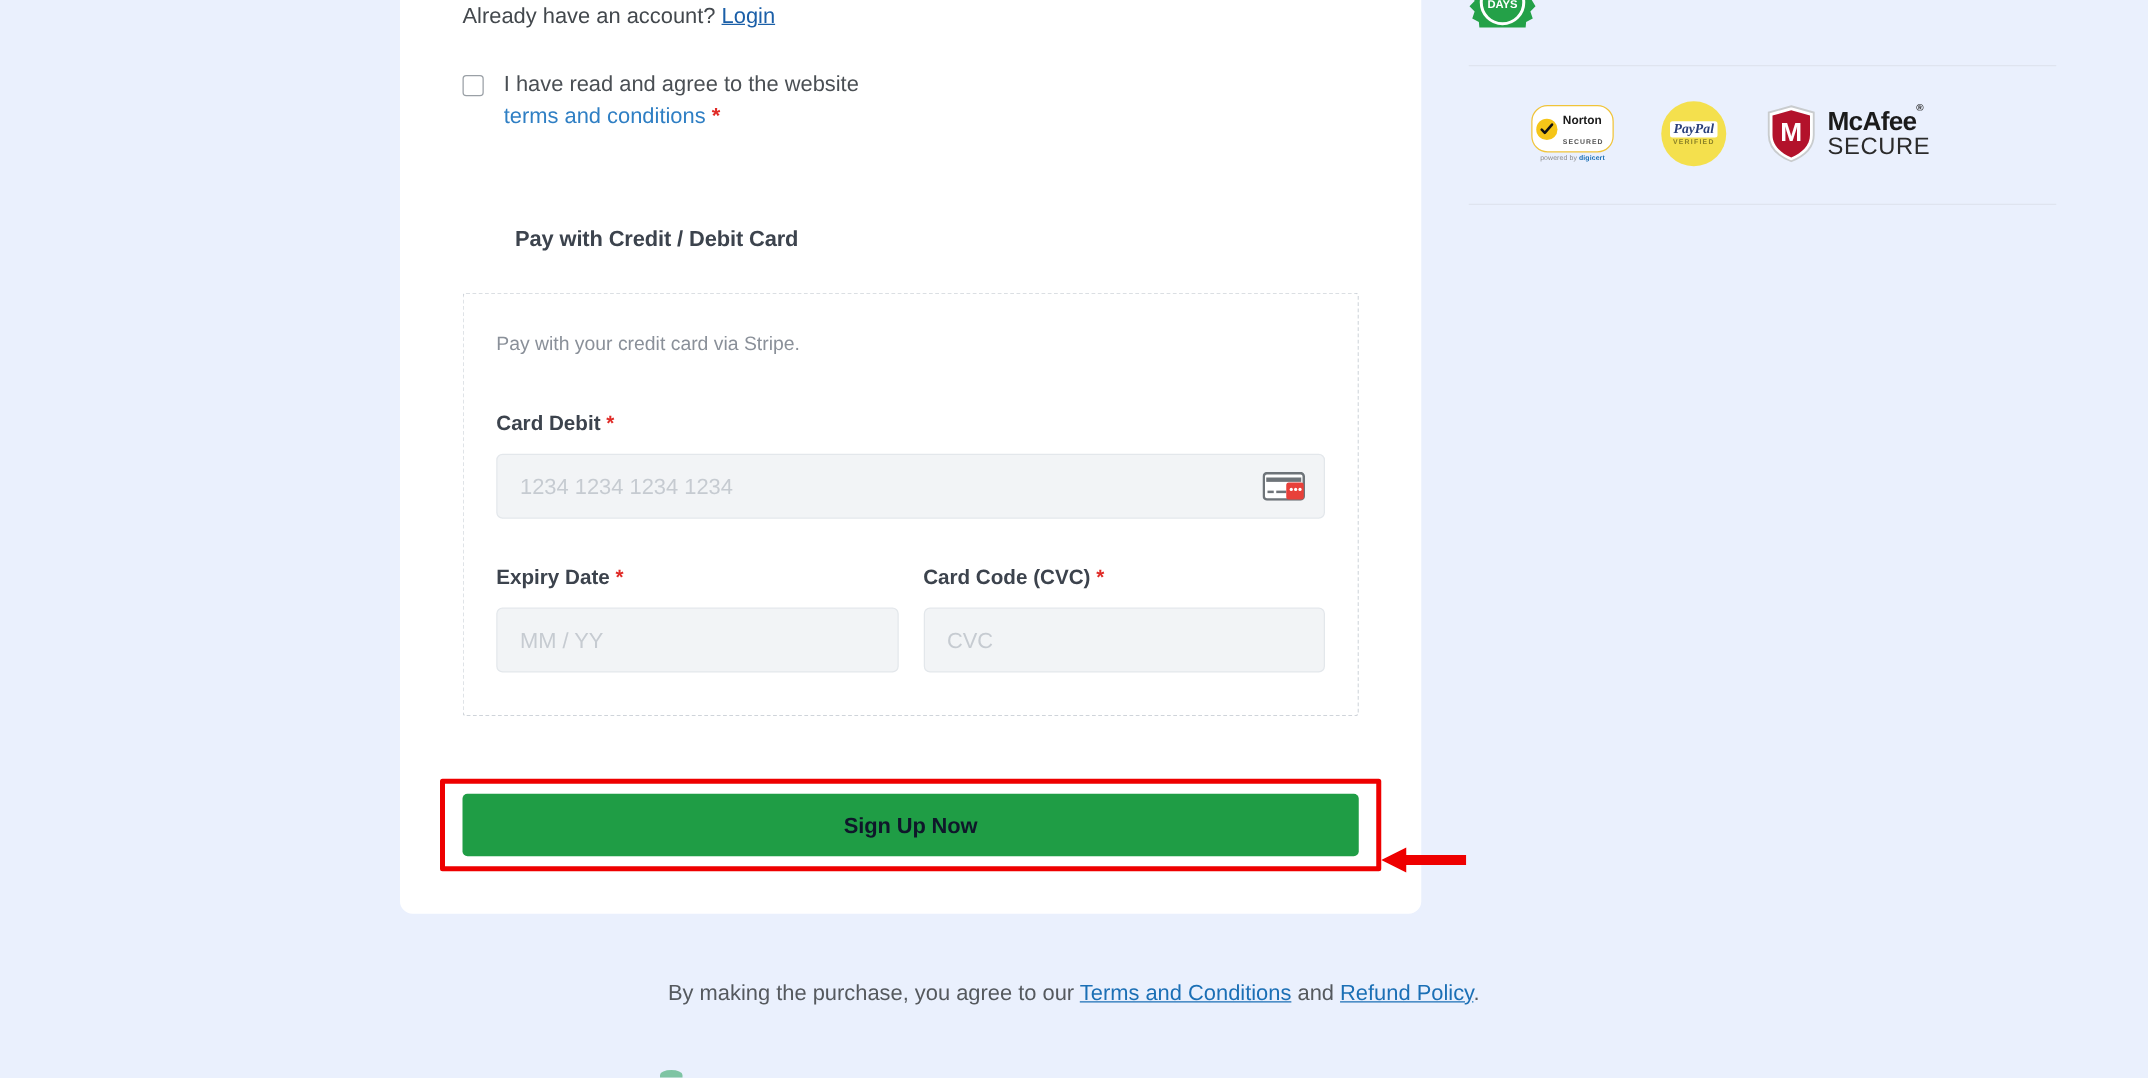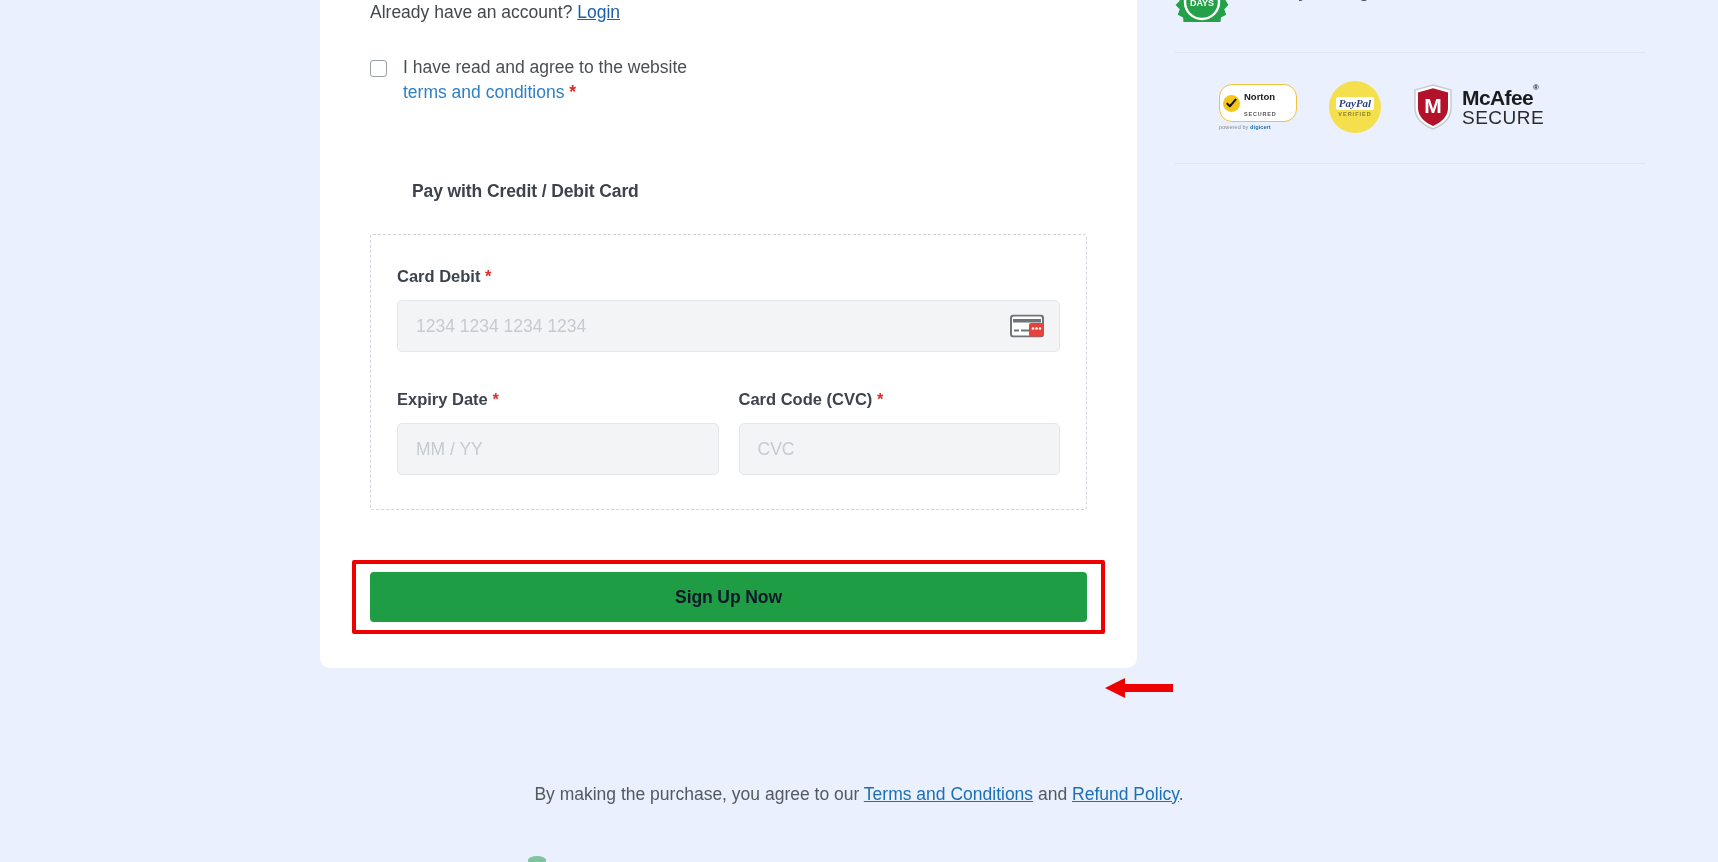--- a/index.html
+++ b/index.html
@@ -228,20 +228,21 @@
     gap: 32px;
     padding: 28px 44px 30px 44px;
   }
   .badge-row + .divider { margin-top: 0; }
 
   
   .norton {
     width: 78px;
     display: flex;
     flex-direction: column;
+    align-items: center;
     gap: 2px;
   }
   .norton-pill {
     display: flex;
     align-items: center;
     gap: 4px;
     background: #ffffff;
     border: 1.5px solid #f0c43a;
     border-radius: 13px;
     padding: 2px 7px 2px 3px;
@@ -316,20 +317,21 @@
       <span>I have read and agree to the website</span><br>
       <span class="terms-link">terms and conditions</span>
       <span class="req">*</span>
     </div>
   </div>
 
   <div class="pay-heading">Pay with Credit / Debit Card</div>
 
   <div class="stripe-panel">
 
+    <div class="stripe-note">Pay with your credit card via Stripe.</div>
 
     <div>
       <div class="field-label">
         <span>Card Debit</span>
         <span class="req">*</span>
       </div>
       <div class="input-wrap">
         <input class="field-input" type="text" placeholder="1234 1234 1234 1234" style="">
         <span class="card-brand-icon">
           <svg viewBox="0 0 34 23" xmlns="http://www.w3.org/2000/svg">

